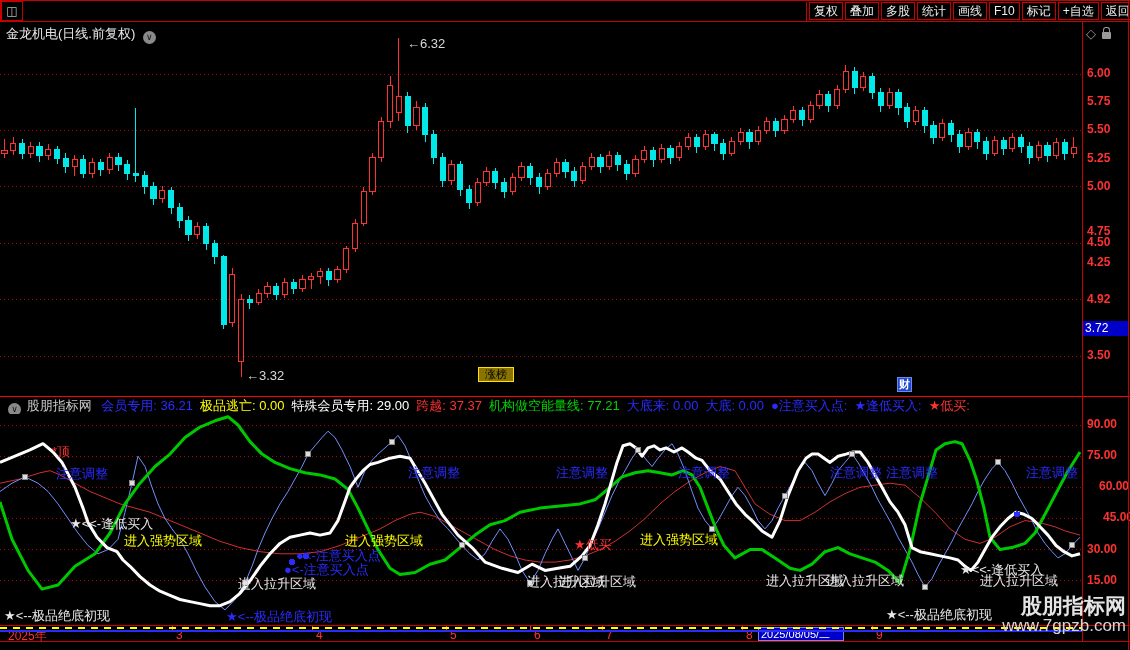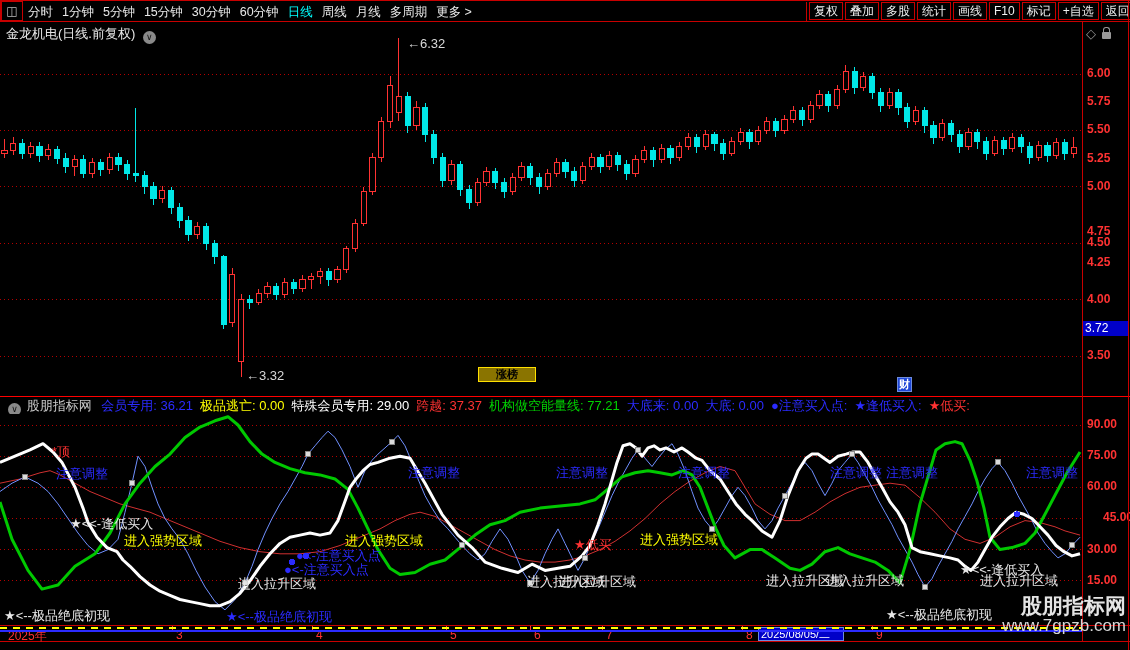--- a/index.html
+++ b/index.html
@@ -25,21 +25,21 @@
   .lock{width:9px;height:7px;background:#999;border-radius:1px;position:relative;margin-top:6px;}
   .lock:before{content:"";position:absolute;top:-5px;left:1px;width:5px;height:5px;border:1.5px solid #999;
                border-bottom:none;border-radius:3px 3px 0 0;}
   
   .paxis-label{position:absolute;left:1087px;color:#ff3232;font-size:12px;font-weight:bold;}
   .iaxis-label{position:absolute;left:1087px;color:#ff3232;font-size:12px;font-weight:bold;}
   .price-badge{position:absolute;left:1083px;width:44px;height:15px;background:#0000c8;color:#fff;
                font-size:12px;line-height:15px;padding-left:2px;}
   
   .ev-yellow{position:absolute;background:#8a7400;border:1px solid #ffe000;color:#000;font-size:11px;
-             line-height:13px;padding:0 17px;font-weight:bold;}
+             line-height:13px;padding:0 6px;font-weight:normal;}
   .ev-blue{position:absolute;background:#1e46d7;border:1px solid #6e8cdc;color:#fff;font-size:11px;
            line-height:13px;padding:0 1px;font-weight:bold;}
   
   .ind-head{position:absolute;left:4px;top:398px;width:1076px;height:16px;white-space:nowrap;
             font-size:13px;line-height:16px;overflow:hidden;z-index:6;}
   .ind-head b{font-weight:normal;margin-right:7px;text-align:right;}
   .ind-title{color:#c8c8c8;margin:0 6px 0 2px;}
   
   .date-strip{position:absolute;left:0;top:626px;width:1082px;height:15px;}
   .dash-yellow{position:absolute;left:0;top:627px;width:1082px;height:2px;
@@ -55,21 +55,20 @@
   svg{position:absolute;left:0;shape-rendering:crispEdges;}
   svg text{shape-rendering:auto;}
 </style>
 </head>
 <body>
 
 <div class="app">
 
   <div class="toolbar">
     <span class="winicon">◫</span>
-    <div class="menus" id="menus"><span>分时</span><span>1分钟</span><span>5分钟</span><span>15分钟</span><span>30分钟</span><span>60分钟</span><span class="active">日线</span><span>周线</span><span>月线</span><span>多周期</span><span>更多 &gt;</span></div>
     <div class="tools" id="tools"><span>复权</span><span>叠加</span><span>多股</span><span>统计</span><span>画线</span><span>F10</span><span>标记</span><span>+自选</span><span>返回</span></div>
   </div>
   <div class="hr" style="left:0;top:0;width:1130px"></div>
   <div class="hr" style="left:0;top:21px;width:1130px"></div>
   <div class="vr" style="left:806px;top:2px;height:19px"></div>
 
   <div class="chart-title">
     <span>金龙机电(日线.前复权)</span>
     <span class="circ-icon">∨</span>
   </div>
@@ -336,21 +335,21 @@
     </svg>
   <div id="paxis">
       <div class="paxis-label" style="top: 66px;">6.00</div>
       <div class="paxis-label" style="top: 94.225px;">5.75</div>
       <div class="paxis-label" style="top: 122.45px;">5.50</div>
       <div class="paxis-label" style="top: 150.675px;">5.25</div>
       <div class="paxis-label" style="top: 178.9px;">5.00</div>
       <div class="paxis-label" style="top: 224px;">4.75</div>
       <div class="paxis-label" style="top: 235.35px;">4.50</div>
       <div class="paxis-label" style="top: 255px;">4.25</div>
-      <div class="paxis-label" style="top: 291.8px;">4.00</div>
+      <div class="paxis-label" style="top: 291.8px;">4.92</div>
       <div class="paxis-label" style="top: 348.25px;">3.50</div>
     </div>
   <div class="price-badge" id="pbadge" style="top: 321.025px;">3.72</div>
   <div id="evbadges">
       <div class="ev-yellow" style="left: 478px; top: 367px;">涨榜</div>
       <div class="ev-blue" style="left: 897px; top: 377px;">财</div>
     </div>
 
   <div class="hr" style="left:0;top:396px;width:1130px;background:#ff0000"></div>
 
@@ -410,21 +409,21 @@
       <text x="960" y="178" fill="#e8e8e8" font-size="13px">★&lt;&lt;-逢低买入</text>
       <text x="980" y="189" fill="#e8e8e8" font-size="13px">进入拉升区域</text>
       <text x="830" y="81" fill="#2b2bff" font-size="13px">注意调整</text>
       <text x="886" y="81" fill="#2b2bff" font-size="13px">注意调整</text>
       <text x="1026" y="81" fill="#2b2bff" font-size="13px">注意调整</text>
       <text x="886" y="223" fill="#e8e8e8" font-size="13px">★&lt;--极品绝底初现</text>
     </svg>
   <div id="iaxis">
       <div class="iaxis-label" style="top: 417px;">90.00</div>
       <div class="iaxis-label" style="top: 448.159px;">75.00</div>
-      <div class="iaxis-label" style="top: 479.319px;">60.00</div>
+      <div class="iaxis-label" style="top: 479.319px; margin-left: 12px;">60.00</div>
       <div class="iaxis-label" style="top: 510.478px; margin-left: 16px;">45.00</div>
       <div class="iaxis-label" style="top: 541.638px;">30.00</div>
       <div class="iaxis-label" style="top: 572.798px;">15.00</div>
     </div>
 
   <div class="hr" style="left:0;top:625px;width:1130px"></div>
   <div class="line-blue"></div>
   <div class="dash-yellow"></div>
   <div class="date-strip" id="datestrip"></div>
   <div class="hr" style="left:0;top:641px;width:1130px"></div>

